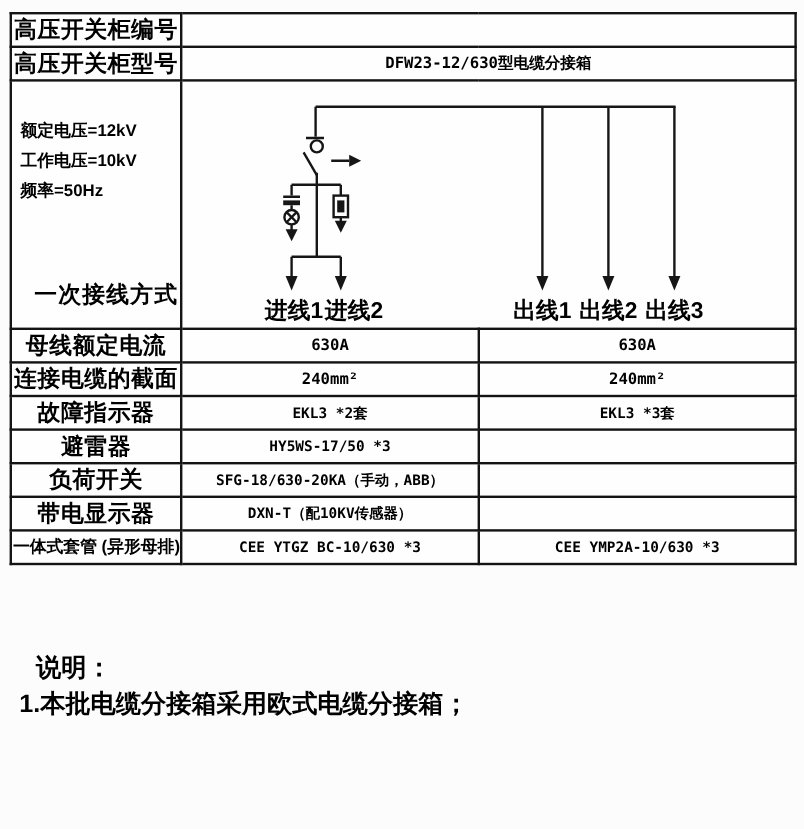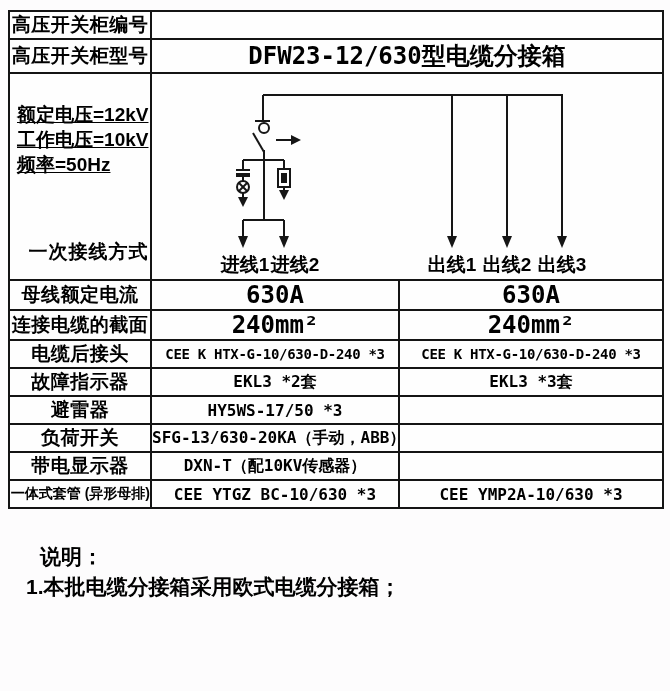--- a/index.html
+++ b/index.html
@@ -33,57 +33,56 @@
   .lbl{
     font-weight:bold;
     font-size:19px;
     letter-spacing:0.5px;
     white-space:nowrap;
   }
   .lbl.small{font-size:14px;letter-spacing:0;text-align:right;}
   .val{
     font-family:"DejaVu Sans Mono", monospace;
     font-weight:bold;
-    font-size:16px;
-    white-space:nowrap;
-  }
-  .val.big{font-size:24px;}
+    font-size:12px;
+    white-space:nowrap;
+  }
+  .val.big{font-size:13px;}
   .val.long{font-size:14px;letter-spacing:-0.3px;}
 
   
   td.diagram-lbl{vertical-align:top;}
   .diagram-lbl-inner{
     display:flex;flex-direction:column;justify-content:space-between;
     height:205px;box-sizing:border-box;
     padding:28px 0 14px 0;
   }
   .params{
     text-align:left;padding-left:7px;
-    font-weight:bold;font-size:19px;line-height:25px;
-    white-space:nowrap;
-    text-decoration:underline;
+    font-weight:bold;font-size:14px;line-height:25px;
+    white-space:nowrap;
   }
   .wiring-label{
     text-align:center;font-weight:bold;font-size:19px;letter-spacing:1px;
     white-space:nowrap;
     padding-left:17px;
   }
   td.diagram-cell{vertical-align:top;margin-top:12px;}
   svg.oneline{display:block;}
   svg.oneline line, svg.oneline circle, svg.oneline rect.outline, svg.oneline path{
     stroke:#161616;stroke-width:2;fill:none;
   }
   svg.oneline polygon, svg.oneline rect.solid{fill:#161616;stroke:none;}
   svg.oneline text{
     fill:#000;font-family:"Liberation Sans", sans-serif;
     font-weight:bold;font-size:19px;text-anchor:middle;
   }
 
   .notes{
-    position:absolute;left:26px;top:542px;
+    position:absolute;left:16px;top:542px;
     font-weight:bold;font-size:21px;line-height:29.5px;
     white-space:nowrap;
   }
   .notes .notes-title{padding-left:14px;}
 </style>
 </head>
 <body>
 
 <div class="sheet">
 
@@ -171,37 +170,32 @@
       <td class="lbl">母线额定电流</td>
       <td class="val big">630A</td>
       <td class="val big">630A</td>
     </tr>
     <tr class="rs">
       <td class="lbl">连接电缆的截面</td>
       <td class="val big">240mm²</td>
       <td class="val big">240mm²</td>
     </tr>
     <tr class="rs">
-      <td class="lbl">电缆后接头</td>
-      <td class="val long">CEE K HTX-G-10/630-D-240 *3</td>
-      <td class="val long">CEE K HTX-G-10/630-D-240 *3</td>
-    </tr>
-    <tr class="rs">
       <td class="lbl">故障指示器</td>
       <td class="val">EKL3 *2套</td>
       <td class="val">EKL3 *3套</td>
     </tr>
     <tr class="rs">
       <td class="lbl">避雷器</td>
       <td class="val">HY5WS-17/50 *3</td>
       <td class="val"></td>
     </tr>
     <tr class="rs2">
       <td class="lbl">负荷开关</td>
-      <td class="val">SFG-13/630-20KA（手动，ABB）</td>
+      <td class="val">SFG-18/630-20KA（手动，ABB）</td>
       <td class="val"></td>
     </tr>
     <tr class="rs2">
       <td class="lbl">带电显示器</td>
       <td class="val">DXN-T（配10KV传感器）</td>
       <td class="val"></td>
     </tr>
     <tr class="rs2">
       <td class="lbl small">一体式套管 (异形母排)</td>
       <td class="val">CEE YTGZ BC-10/630 *3</td>

